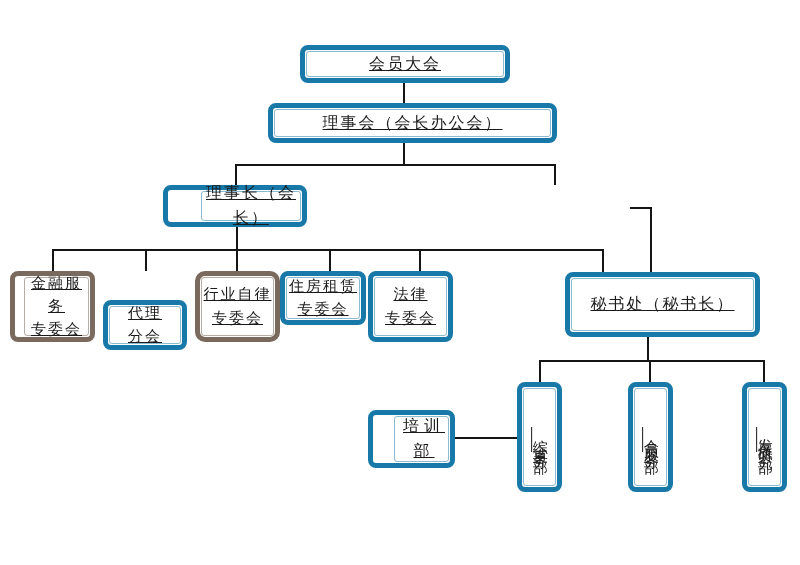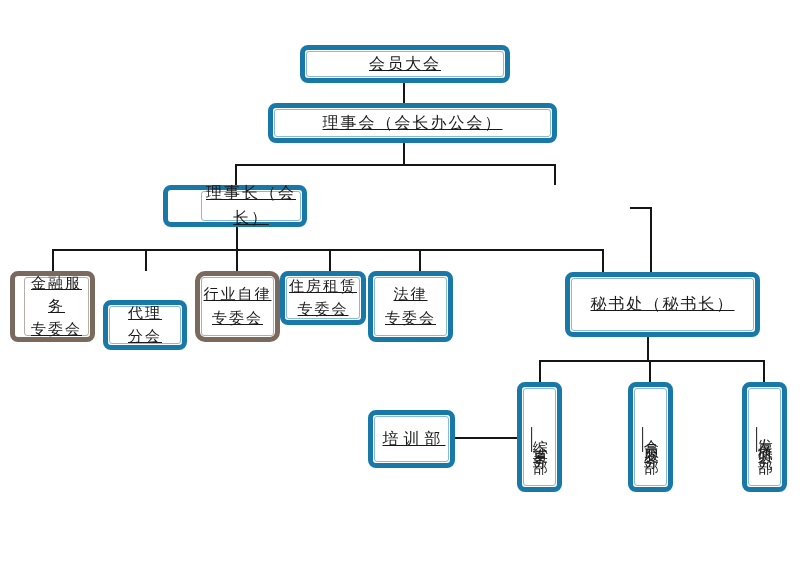--- a/index.html
+++ b/index.html
@@ -14,21 +14,21 @@
   }
   .node.brown { border-color:#7a6a5e; }
   .inner {
     flex:1; margin:1px; border:1px solid rgba(24,120,168,.5); border-radius:3px;
     display:flex; align-items:center; justify-content:center;
     text-align:center; white-space:pre-line;
     font-size:15px; letter-spacing:2px; line-height:1.55;text-decoration:underline;
   }
   .brown > .inner { border-color:rgba(122,106,94,.55); }
   .lg > .inner { font-size:16px; }
-  .spaced > .inner { letter-spacing:5px; padding-left:5px; }
+  .spaced > .inner { letter-spacing:5px; padding-left:5px;margin-left:21px; }
   .vertical > .inner {
     writing-mode:vertical-rl; text-orientation:upright;
     letter-spacing:5px; padding-top:4px;
   }
   .hl, .vl { position:absolute; background:#151515; }
   .hl { height:2px; }
   .vl { width:2px; }
 </style>
 </head>
 <body>

